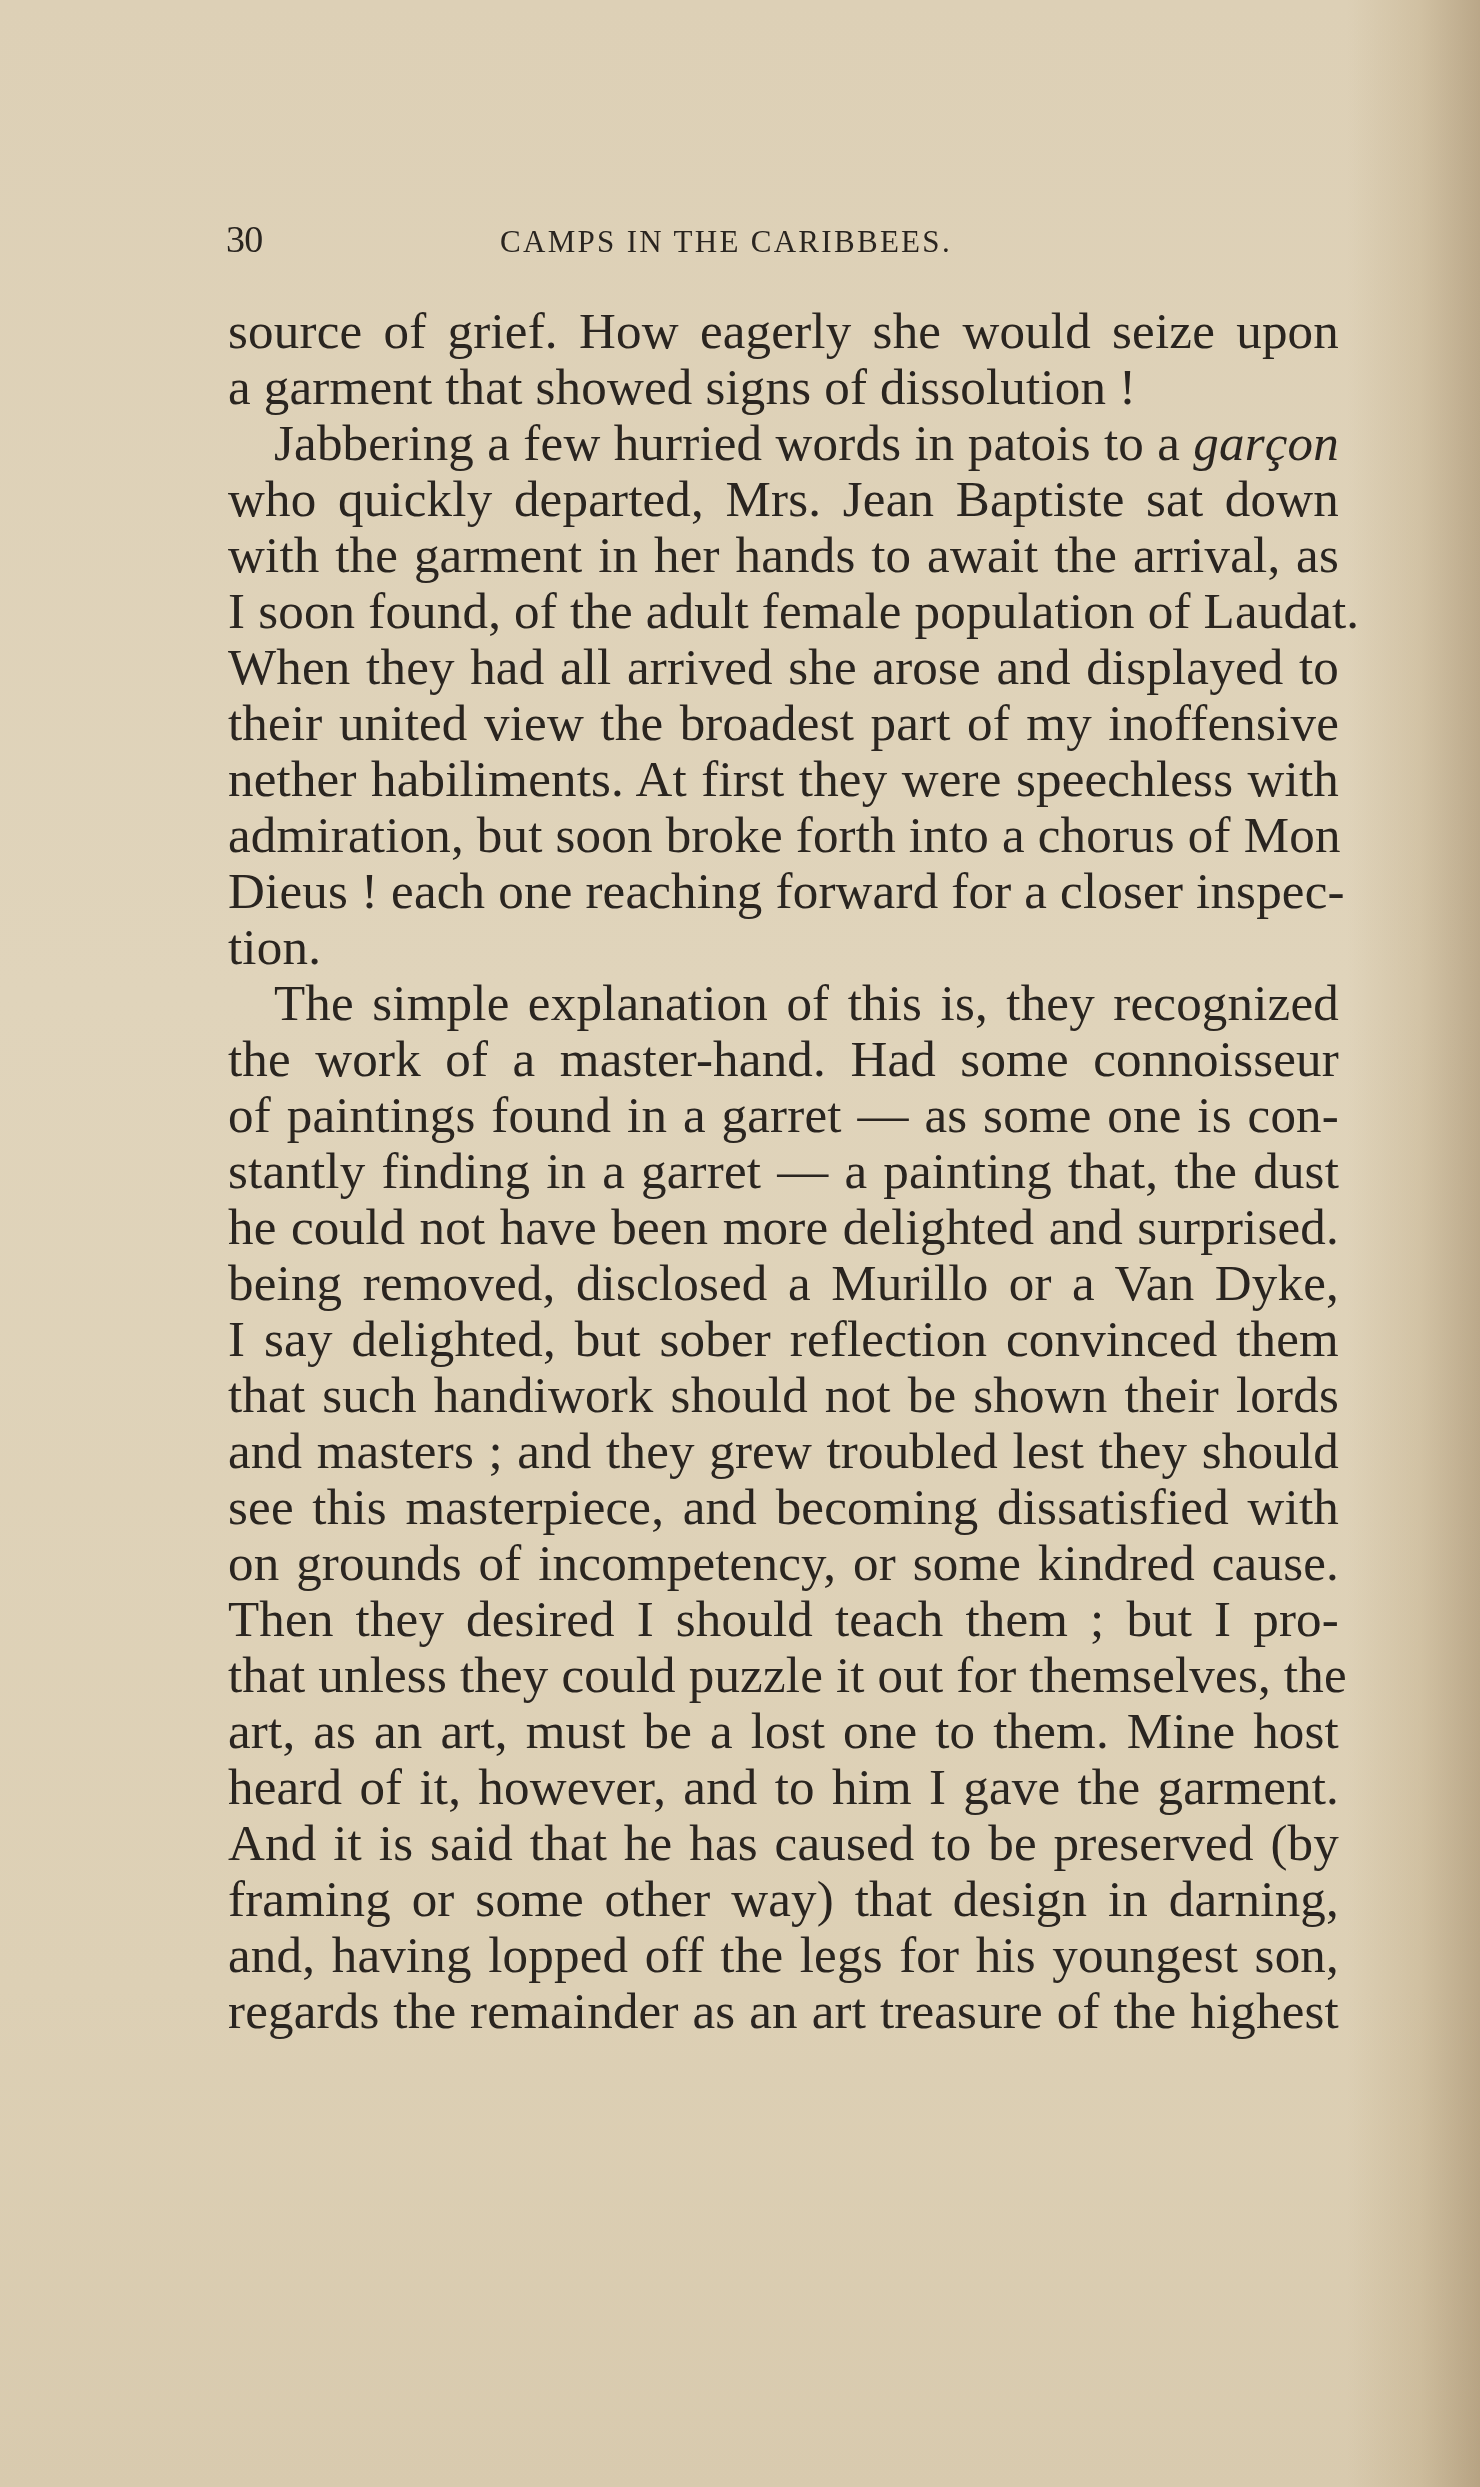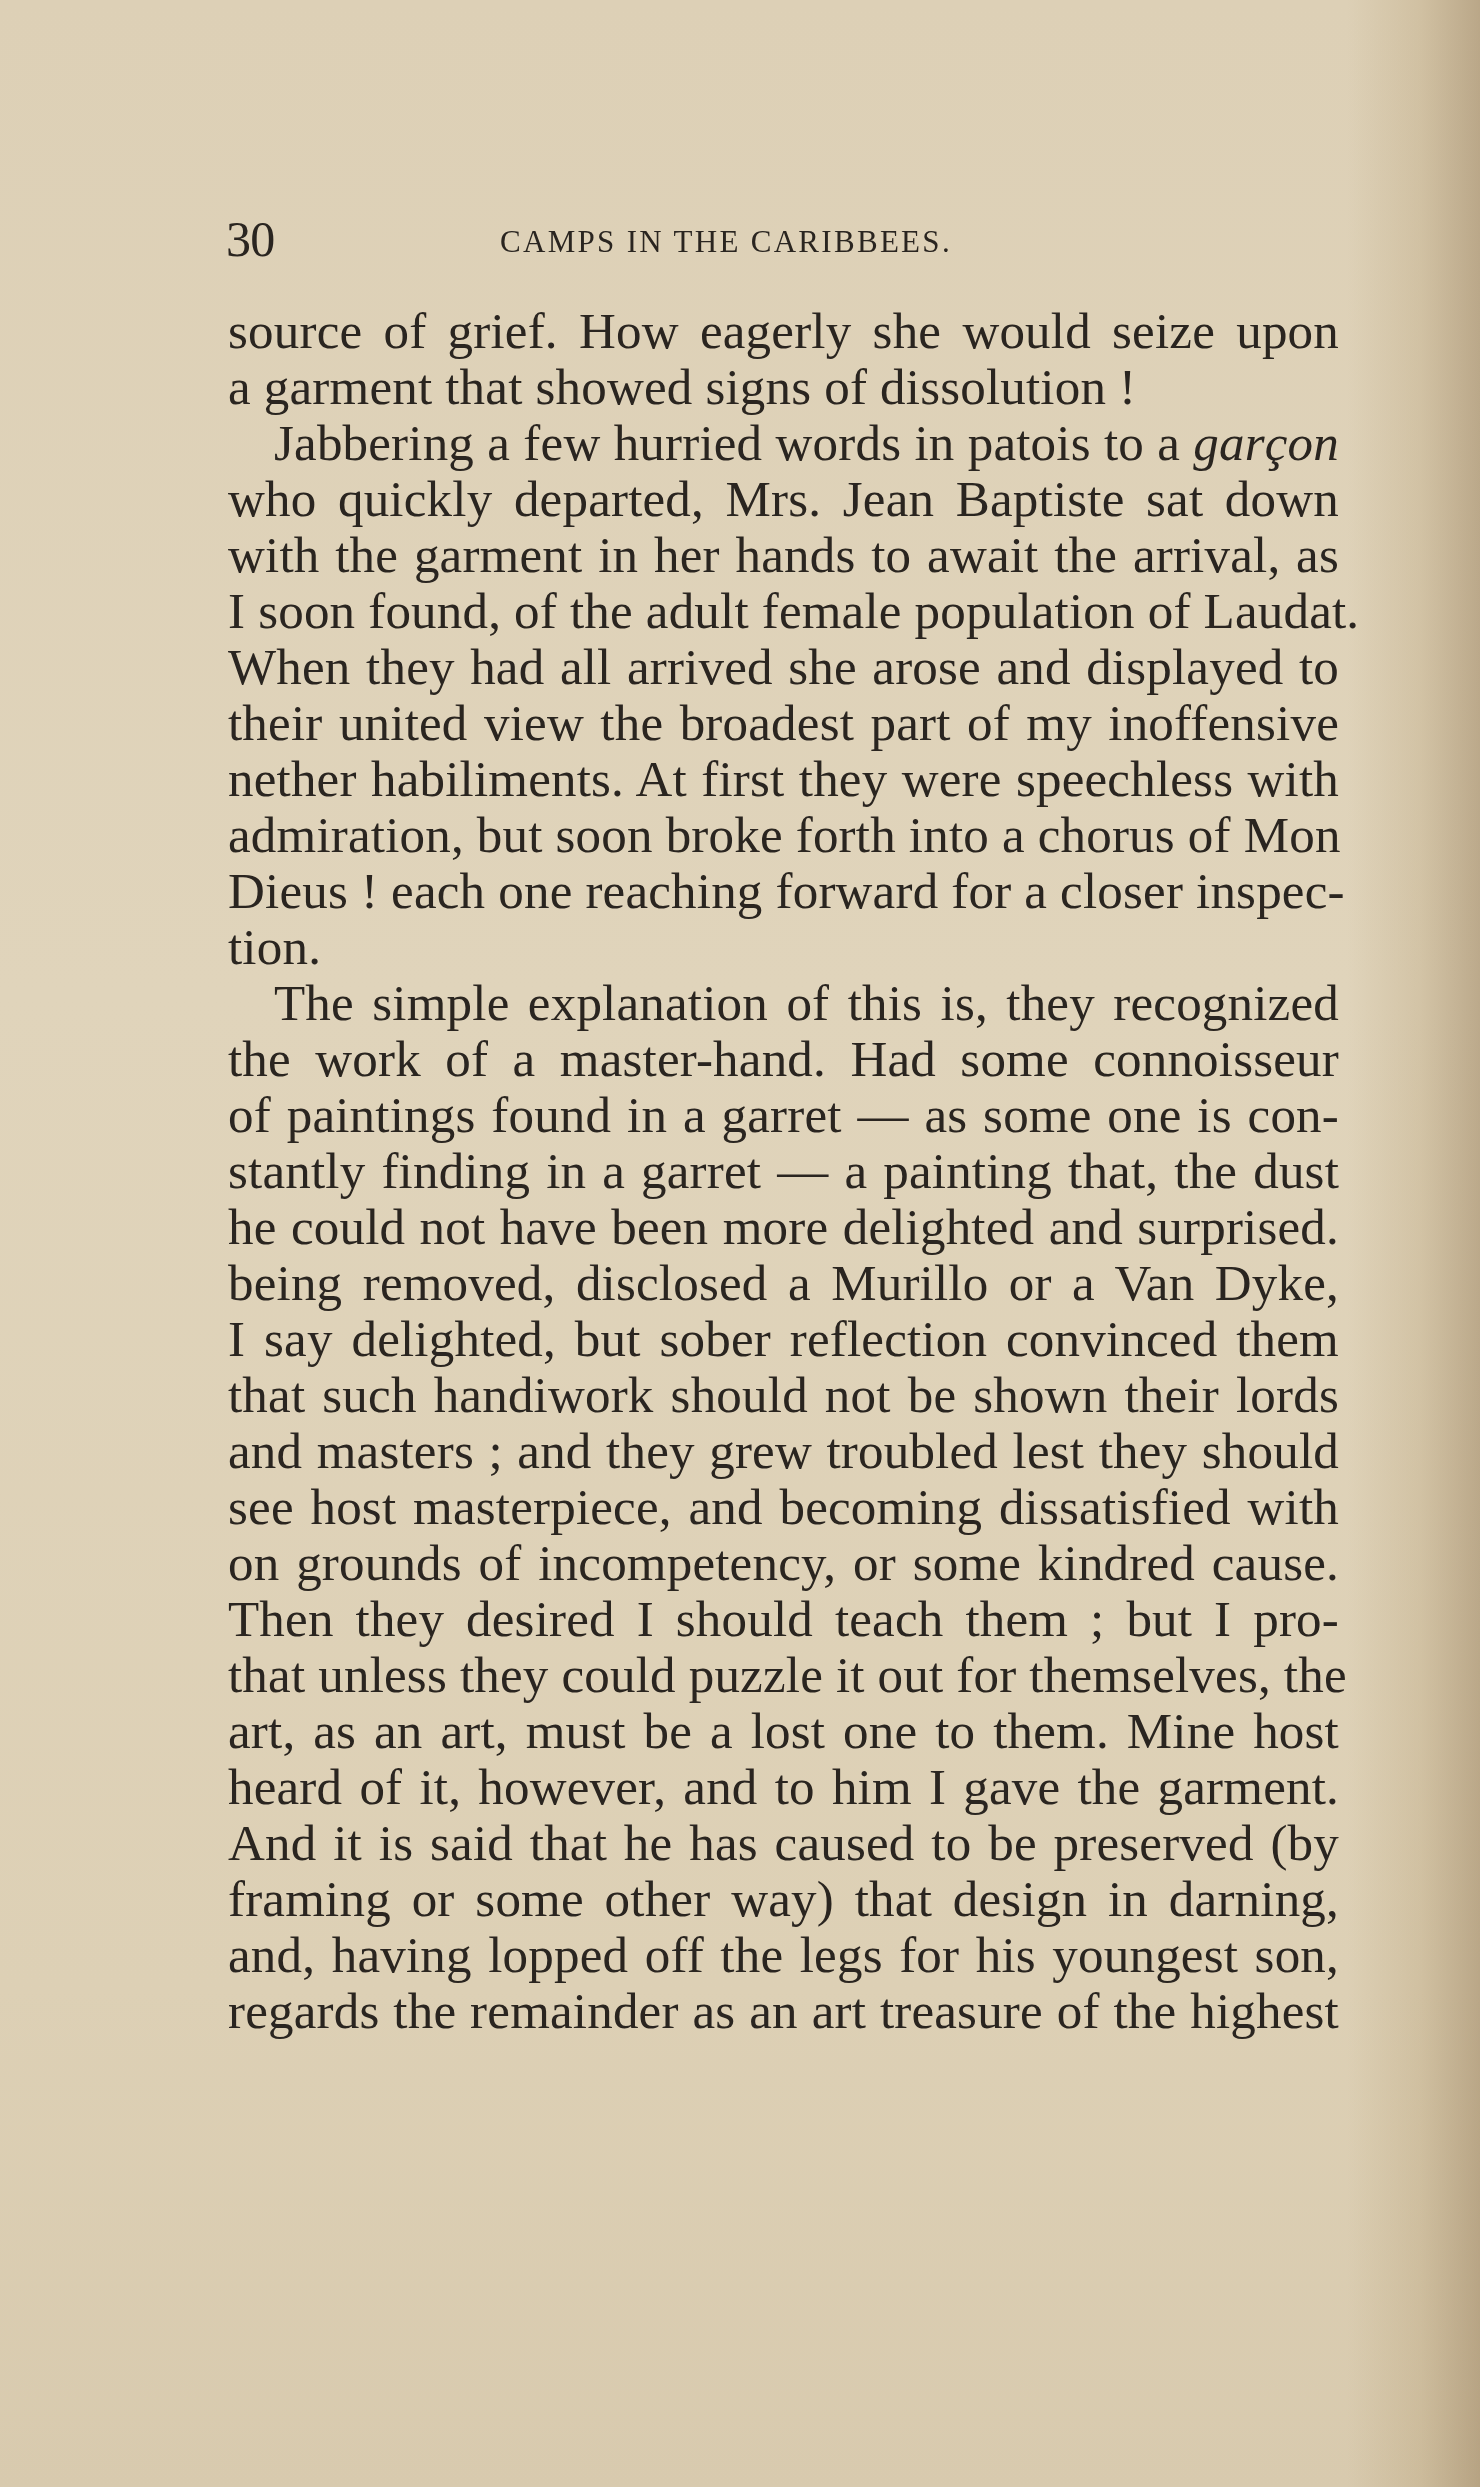--- a/index.html
+++ b/index.html
@@ -26,21 +26,21 @@
       position: absolute;
       top: 216px;
       left: 226px;
       width: 1113px;
       height: 46px;
     }
     .page-number {
       position: absolute;
       left: 0;
       top: 0;
-      font-size: 50px;
+      font-size: 38px;
       line-height: 46px;
       letter-spacing: -0.8px;
     }
     .running-title {
       position: absolute;
       left: 274px;
       top: 7px;
       font-size: 31px;
       line-height: 38px;
       letter-spacing: 2.3px;
@@ -96,21 +96,21 @@
       <span class="line last"><span>tion.</span></span>
       <span class="line indent"><span>The simple explanation of this is, they recognized</span></span>
       <span class="line"><span>the work of a master-hand.  Had some connoisseur</span></span>
       <span class="line"><span>of paintings found in a garret — as some one is con-</span></span>
       <span class="line"><span>stantly finding in a garret — a painting that, the dust</span></span>
       <span class="line"><span>he could not have been more delighted and surprised.</span></span>
       <span class="line"><span>being removed, disclosed a Murillo or a Van Dyke,</span></span>
       <span class="line"><span>I say delighted, but sober reflection convinced them</span></span>
       <span class="line"><span>that such handiwork should not be shown their lords</span></span>
       <span class="line"><span>and masters ; and they grew troubled lest they should</span></span>
-      <span class="line"><span>see host masterpiece, and becoming dissatisfied with</span></span>
+      <span class="line"><span>see this masterpiece, and becoming dissatisfied with</span></span>
       <span class="line"><span>on grounds of incompetency, or some kindred cause.</span></span>
       <span class="line"><span>Then they desired I should teach them ; but I pro-</span></span>
       <span class="line"><span>that unless they could puzzle it out for themselves, the</span></span>
       <span class="line"><span>art, as an art, must be a lost one to them.  Mine host</span></span>
       <span class="line"><span>heard of it, however, and to him I gave the garment.</span></span>
       <span class="line"><span>And it is said that he has caused to be preserved (by</span></span>
       <span class="line"><span>framing or some other way) that design in darning,</span></span>
       <span class="line"><span>and, having lopped off the legs for his youngest son,</span></span>
       <span class="line"><span>regards the remainder as an art treasure of the highest</span></span>
     </div>

